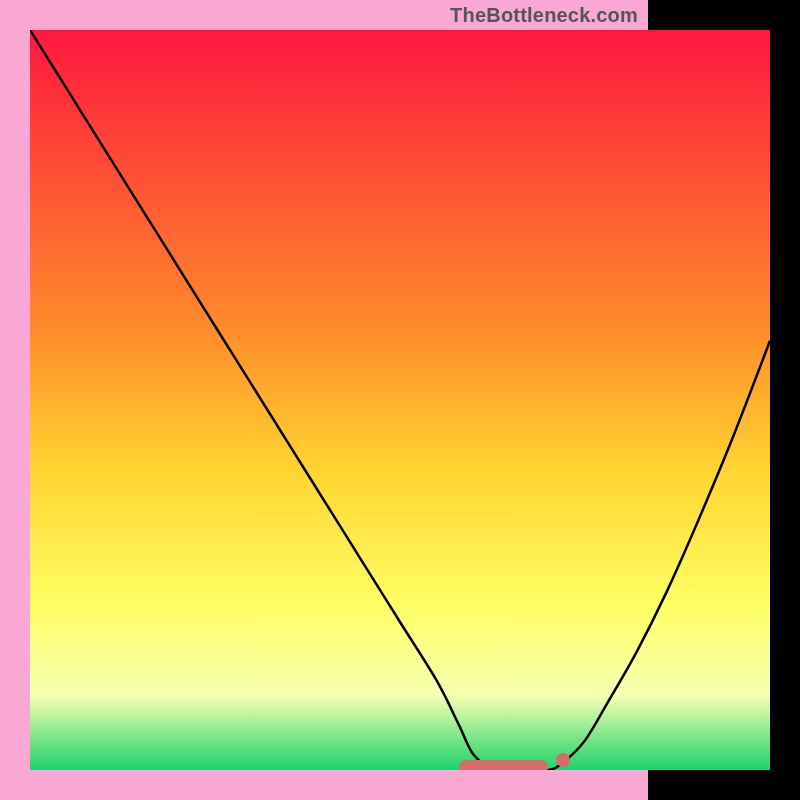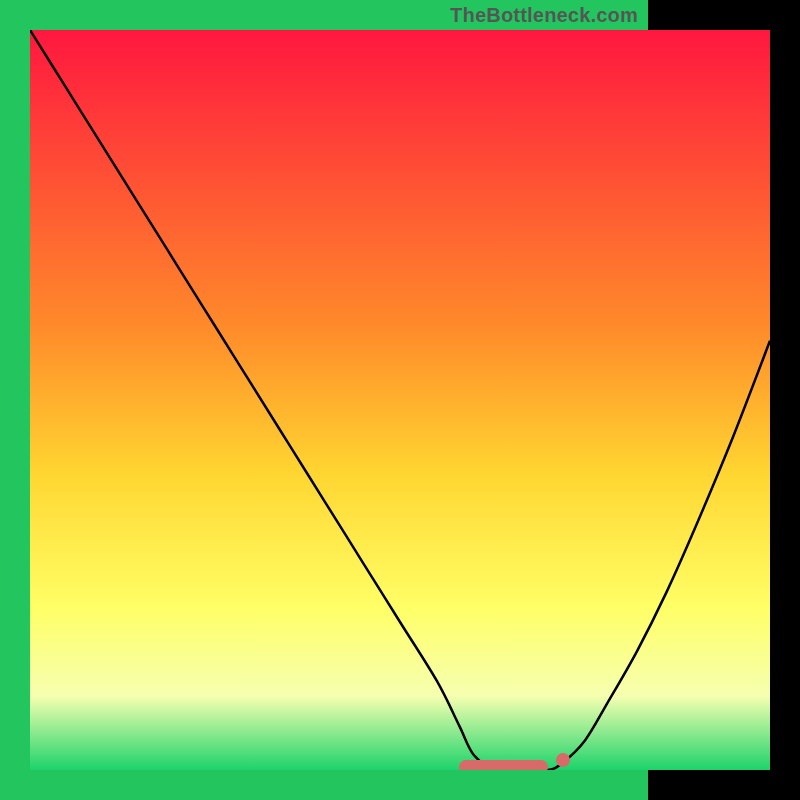--- a/index.html
+++ b/index.html
@@ -8,21 +8,21 @@
     width: 800px;
     height: 800px;
     background: #000;
     font-family: Arial, Helvetica, sans-serif;
     overflow: hidden;
   }
   .frame {
     position: relative;
     width: 648px;
     height: 800px;
-    background: #22c55e;
+    background: #f9a8d4;
   }
   .watermark {
     position: absolute;
     top: 4px;
     right: 10px;
     color: #555;
     font-size: 20px;
     font-weight: bold;
     z-index: 10;
     letter-spacing: 0.2px;

